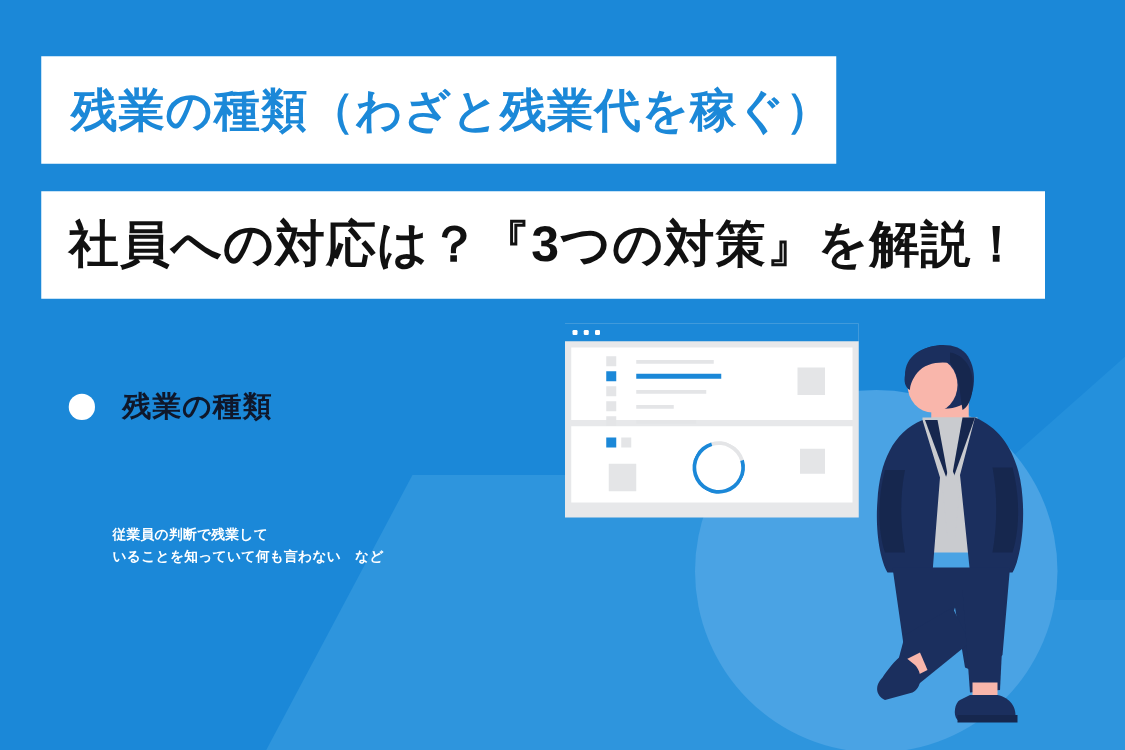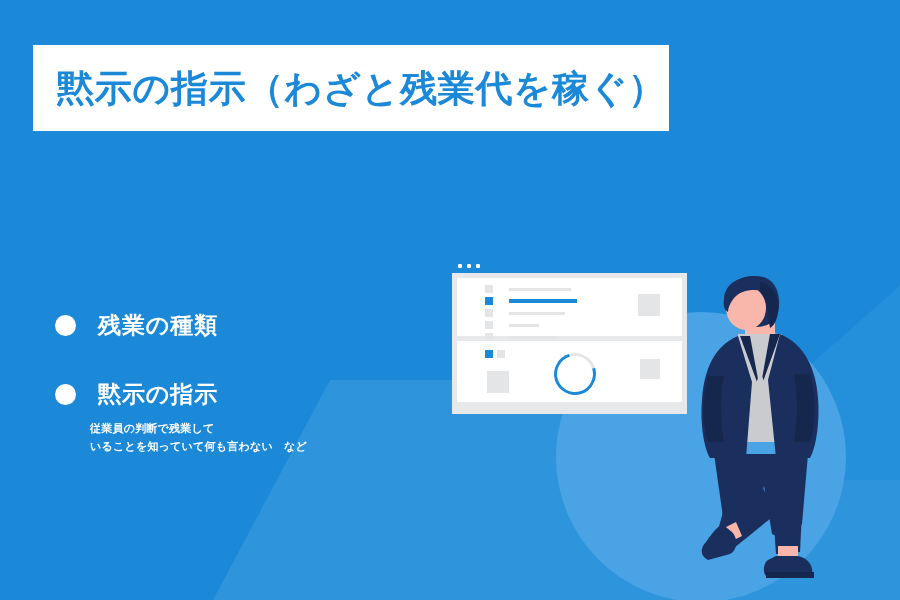--- a/index.html
+++ b/index.html
@@ -100,21 +100,21 @@
     margin-bottom: 38px;
   }
   .bullet-dot {
     width: 21px;
     height: 21px;
     border-radius: 50%;
     background: #ffffff;
     flex: 0 0 auto;
   }
   .bullet-label {
-    color: #ffffff;
+    color: #0f172a;
     font-size: 23px;
     font-weight: bold;
     margin-left: 22px;
     letter-spacing: 0.04em;
     white-space: nowrap;
   }
   .sub-note {
     position: absolute;
     left: 90px;
     top: 420px;
@@ -220,32 +220,31 @@
 </head>
 <body>
 
 <div class="banner">
 
   <div class="bg-diagonal"></div>
   <div class="bg-wedge"></div>
   <div class="bg-circle"></div>
 
   <div class="headline-box primary">
-    <span class="headline-text blue">黙示の指示（わざと残業代を稼ぐ）</span>
-  </div>
-
+    <span class="headline-text blue">残業の種類（わざと残業代を稼ぐ）</span>
+  </div>
+
+  <div class="headline-box secondary">
+    <span class="headline-text black">社員への対応は？『3つの対策』を解説！</span>
+  </div>
 
   <div class="bullets">
     <div class="bullet-row">
       <span class="bullet-dot"></span>
       <span class="bullet-label">残業の種類</span>
-    </div>
-    <div class="bullet-row">
-      <span class="bullet-dot"></span>
-      <span class="bullet-label">黙示の指示</span>
     </div>
   </div>
 
   <div class="sub-note">従業員の判断で残業して
 いることを知っていて何も言わない　など</div>
 
   <div class="window">
     <div class="window-titlebar">
       <span class="window-dot"></span>
       <span class="window-dot"></span>

